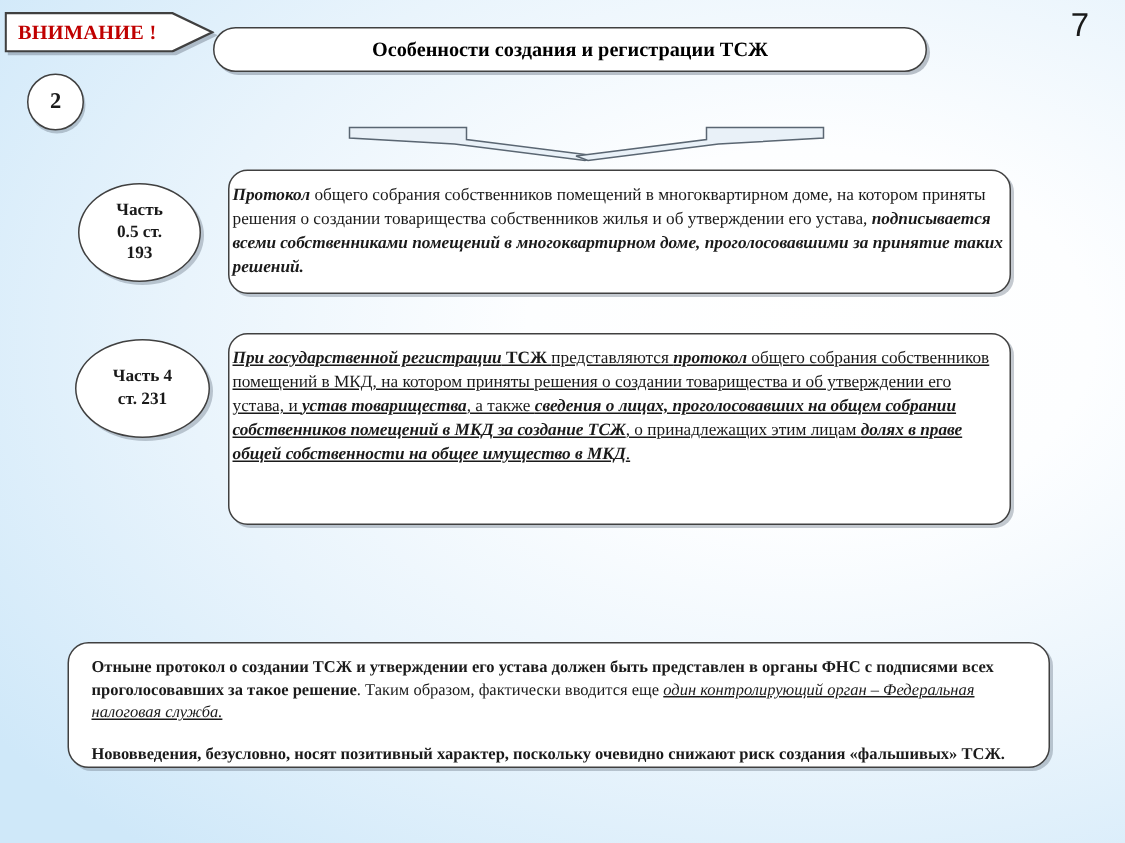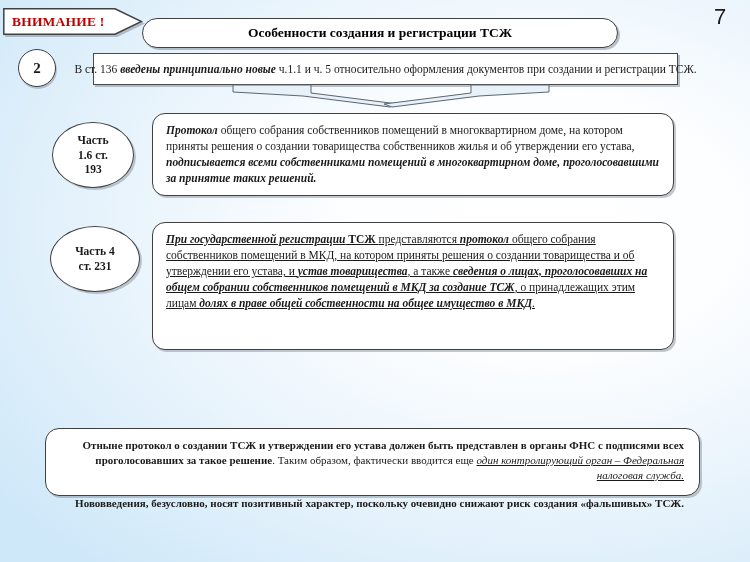--- a/index.html
+++ b/index.html
@@ -52,37 +52,37 @@
     border-radius:50%; box-shadow:2px 2px 0 rgba(110,122,138,.4);
     display:flex; flex-direction:column; align-items:center; justify-content:center;
     font-weight:700; font-size:11.5px; line-height:1.28; text-align:center; }
   .bubble-1 { left:52px; top:122px; width:82px; height:66px; }
   .bubble-2 { left:50px; top:226px; width:90px; height:66px; }
 
   
   .content-box { position:absolute; left:152px; width:522px; background:#fff;
     border:1.4px solid #404040; border-radius:13px;
     box-shadow:2px 2px 0 rgba(110,122,138,.4);
-    padding:8px 13px; font-size:11.5px; line-height:16px; }
+    padding:8px 2px; font-size:11.5px; line-height:16px; }
   .content-box-1 { top:113px; height:83px; }
   .content-box-2 { top:222px; height:128px;text-decoration:underline; }
 
   
   .question { position:absolute; left:30px; top:367px; width:126px; height:38px;
     filter: drop-shadow(2px 2px 0 rgba(110,122,138,.45)); }
   .question svg { position:absolute; left:0; top:0; }
   .question .lbl { position:absolute; left:10px; top:0; width:92px; height:38px;
     display:flex; align-items:center; font-weight:700; font-size:12.5px;
     white-space:nowrap; }
 
   
-  .conclusion { position:absolute; left:45px; top:428px; width:655px; height:68px;
+  .conclusion { position:absolute; left:45px; top:428px; width:655px; height:84px;
     background:#fff; border:1.4px solid #404040; border-radius:14px;
     box-shadow:2px 2px 0 rgba(110,122,138,.4);
-    padding:9px 15px; font-size:11px; line-height:15px;text-align:right; }
+    padding:9px 15px; font-size:11px; line-height:15px; }
   .conclusion p { margin:0 0 13px 0; }
   .conclusion p:last-child { margin:0;font-family:Liberation Serif, serif; }
 
   
   .run-r  { }
   .run-b  { font-weight:700; }
   .run-bi { font-weight:700; font-style:italic; }
   .run-iu { font-style:italic; text-decoration:underline; }
 </style>
 </head>
@@ -100,32 +100,29 @@
   <div class="title-box">
     <span class="t">Особенности создания и регистрации ТСЖ</span>
   </div>
 
   <div class="page-num">7</div>
 
   <div class="step-circle">
     <span>2</span>
   </div>
 
-  <div class="intro-box">
-    <span class="txt"><span class="run-r">В ст. 136 </span><span class="run-bi">введены принципиально новые</span><span class="run-r"> ч.1.1 и ч. 5 относительно оформления документов при создании и регистрации ТСЖ.</span></span>
-  </div>
 
   <svg class="connector" width="332" height="26" viewBox="0 0 332 26">
     <polygon points="8,1 86,1 86,9 173,20 165,23 78,12 8,8" fill="#e9f1f8" stroke="#5a6672" stroke-width="1"></polygon>
     <polygon points="324,1 246,1 246,9 159,20 167,23 254,12 324,8" fill="#e9f1f8" stroke="#5a6672" stroke-width="1"></polygon>
   </svg>
 
   <div class="bubble bubble-1">
     <div>Часть</div>
-    <div>1.6 ст.</div>
+    <div>0.5 ст.</div>
     <div>193</div>
   </div>
   <div class="content-box content-box-1">
     <span><span class="run-bi">Протокол</span><span class="run-r"> общего собрания собственников помещений в многоквартирном доме, на котором приняты решения о создании товарищества собственников жилья и об утверждении его устава, </span><span class="run-bi">подписывается всеми собственниками помещений в многоквартирном доме, проголосовавшими за принятие таких решений.</span></span>
   </div>
 
   <div class="bubble bubble-2">
     <div>Часть 4</div>
     <div>ст. 231</div>
   </div>

